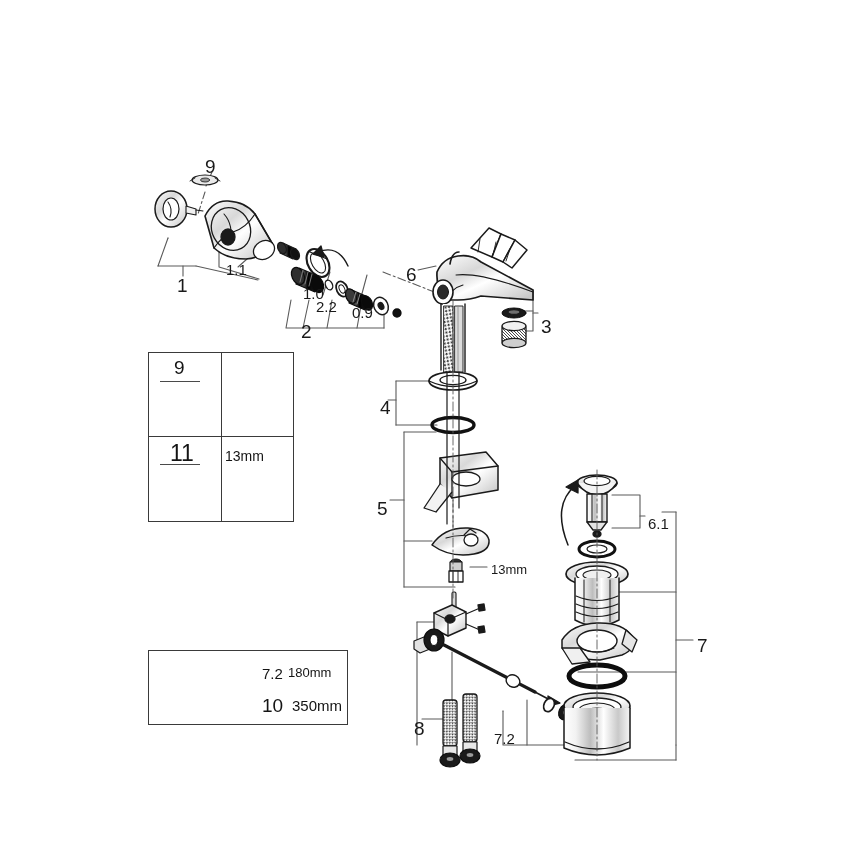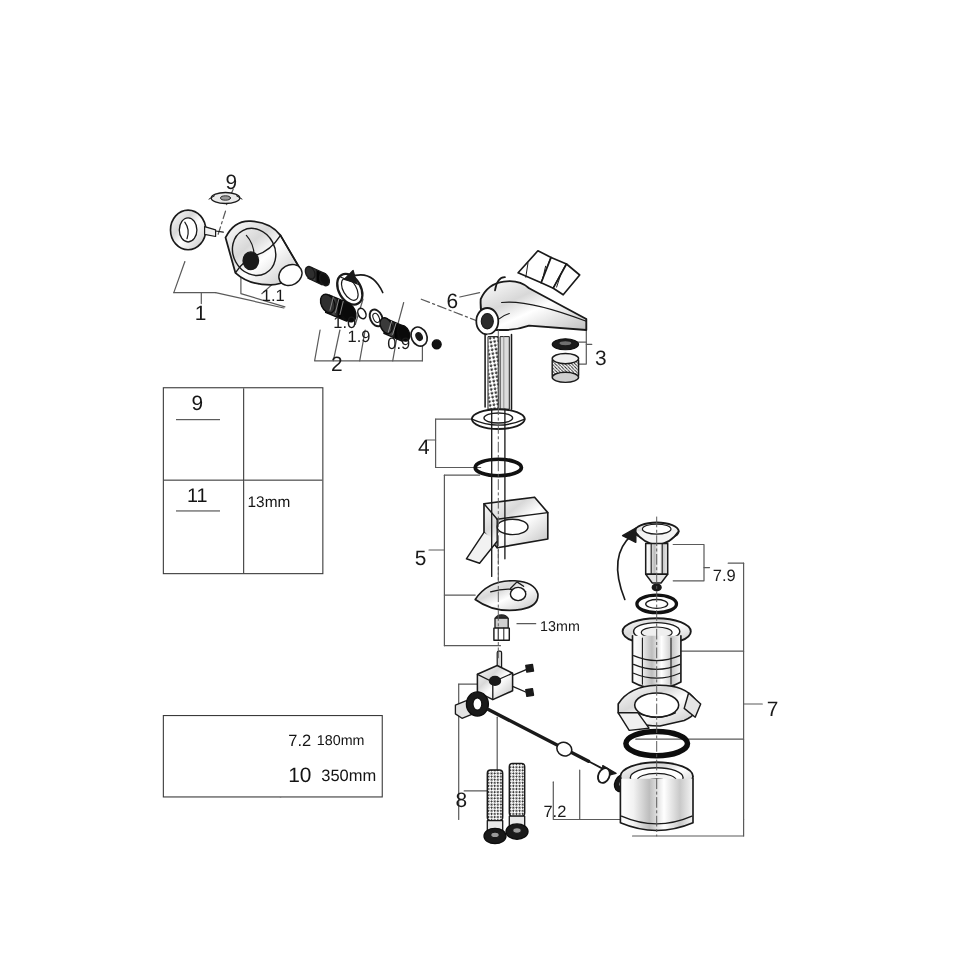--- a/index.html
+++ b/index.html
@@ -422,44 +422,44 @@
       <ellipse cx="250" cy="714" rx="5" ry="6" transform="rotate(28 250 714)" fill="#1a1a1a"></ellipse>
 
       <path d="M255 650 L255 725" stroke="#3a3a3a" stroke-width="1.4"></path>
       <path d="M285 657 L285 718" stroke="#6a6a6a" stroke-width="1.2"></path>
       <path d="M258 688 L345 688" stroke="#6a6a6a" stroke-width="1.2"></path>
     </g>
   </svg>
 
   <span class="lbl lbl-big" style="left:205px; top:157px;">9</span>
   <span class="lbl lbl-big" style="left:177px; top:276px;">1</span>
-  <span class="lbl lbl-mid" style="left:226px; top:262px;margin-left:12px;">1.1</span>
+  <span class="lbl lbl-mid" style="left:226px; top:262px;">1.1</span>
   <span class="lbl lbl-big" style="left:301px; top:322px;">2</span>
   <span class="lbl lbl-mid" style="left:303px; top:286px;">1.0</span>
-  <span class="lbl lbl-mid" style="left:316px; top:299px;">1.9</span>
+  <span class="lbl lbl-mid" style="left:316px; top:299px;">2.2</span>
   <span class="lbl lbl-mid" style="left:352px; top:305px;">0.9</span>
   <span class="lbl lbl-big" style="left:406px; top:265px;">6</span>
   <span class="lbl lbl-big" style="left:541px; top:317px;">3</span>
   <span class="lbl lbl-big" style="left:380px; top:398px;">4</span>
   <span class="lbl lbl-big" style="left:377px; top:499px;">5</span>
   <span class="lbl lbl-sm" style="left:491px; top:563px;">13mm</span>
   <span class="lbl lbl-big" style="left:414px; top:719px;">8</span>
   <span class="lbl lbl-mid" style="left:494px; top:731px;">7.2</span>
-  <span class="lbl lbl-mid" style="left:648px; top:516px;">7.9</span>
+  <span class="lbl lbl-mid" style="left:648px; top:516px;">6.1</span>
   <span class="lbl lbl-big" style="left:697px; top:636px;">7</span>
 
   <div class="legend-box" style="left:148px; top:352px; width:146px; height:170px;">
     <div class="legend-cell" style="left:0; top:0; width:73px; height:84px; border-right:1.5px solid #3a3a3a; border-bottom:1.5px solid #3a3a3a;"></div>
     <div class="legend-cell" style="left:73px; top:0; width:71px; height:84px; border-bottom:1.5px solid #3a3a3a;"></div>
     <div class="legend-cell" style="left:0; top:84px; width:73px; height:84px; border-right:1.5px solid #3a3a3a;"></div>
     <div class="legend-cell" style="left:73px; top:84px; width:71px; height:84px;"></div>
   </div>
   <span class="legend-txt" style="left:174px; top:357px; font-size:19px;">9</span>
   <div style="position:absolute; left:160px; top:381px; width:40px; height:0; border-top:1.4px solid #4a4a4a;"></div>
-  <span class="legend-txt" style="left:170px; top:440px; font-size:18px;">11</span>
+  <span class="legend-txt" style="left:170px; top:440px; font-size:23px;">11</span>
   <div style="position:absolute; left:160px; top:464px; width:40px; height:0; border-top:1.4px solid #4a4a4a;"></div>
   <span class="legend-txt" style="left:225px; top:448px; font-size:14px;">13mm</span>
 
   <div class="legend-box" style="left:148px; top:650px; width:200px; height:75px;"></div>
   <span class="legend-txt" style="left:262px; top:665px; font-size:15px;">7.2</span>
   <span class="legend-txt" style="left:288px; top:665px; font-size:13px;">180mm</span>
   <span class="legend-txt" style="left:262px; top:695px; font-size:19px;">10</span>
   <span class="legend-txt" style="left:292px; top:697px; font-size:15px;text-align:center;">350mm</span>
 
 </div>

